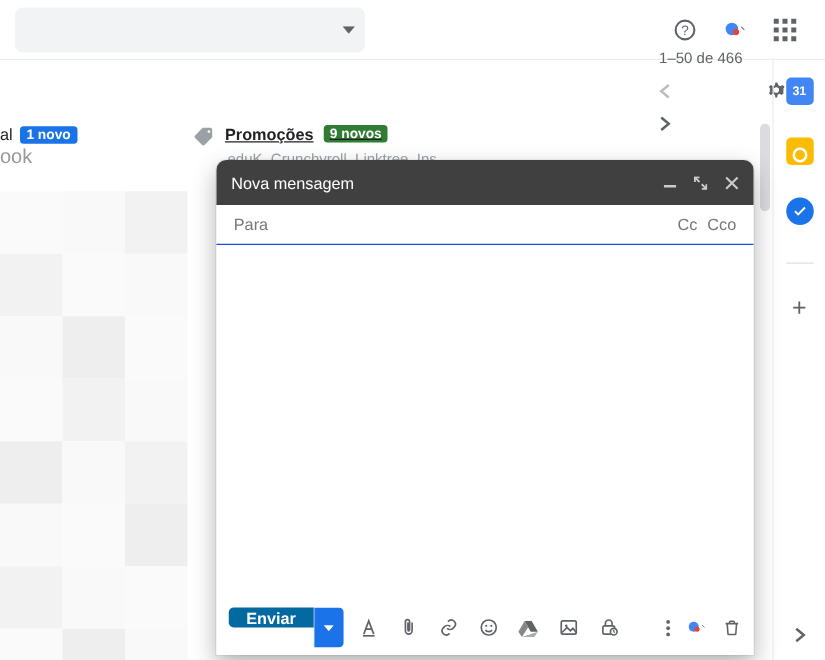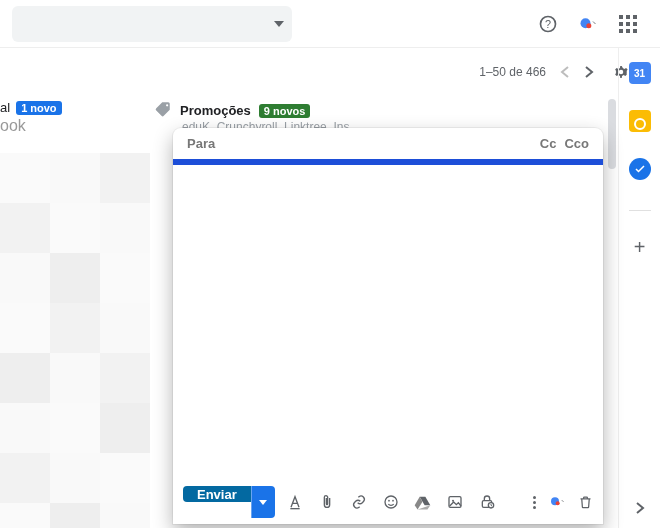--- a/index.html
+++ b/index.html
@@ -9,50 +9,50 @@
   .header { height: 48px; display: flex; align-items: center; padding: 0 8px; border-bottom: 1px solid #eee; }
   .search-box { width: 280px; height: 36px; background: #f1f3f4; border-radius: 6px; margin-left: 4px; display: flex; align-items: center; padding: 0 8px; justify-content: flex-end; }
   .search-caret { color: #5f6368; }
   .header-icons { margin-left: auto; display: flex; align-items: center; gap: 16px; padding-right: 12px; }
   .header-icons .icon { color: #5f6368; display:flex; align-items:center; justify-content:center; width:24px; height:24px;}
   .apps-grid { display:grid; grid-template-columns:repeat(3,4px); grid-template-rows:repeat(3,4px); gap:3px;}
   .apps-grid span{background:#5f6368;width:4px;height:4px;}
 
   
   .toolbar { height: 48px; display:flex; align-items:center; justify-content:flex-end; padding: 0 30px 0 8px; color:#5f6368; font-size:12px; gap:18px;}
-  .toolbar .pager { display:flex; align-items:center; gap: 14px;}
+  .toolbar .pager { display:flex; align-items:flex-start; gap: 14px; flex-direction: column;}
   .toolbar .chev { color:#bdbdbd; }
   .toolbar .chev.dark{color:#5f6368;}
   .gear{color:#5f6368;}
 
   
   .main { position:relative; display:flex; height:432px; }
   .left-col { width:150px; flex:none; }
   .tab-left { display:flex; align-items:center; gap:6px; padding:4px 0 0 0;}
   .tab-left-text{font-size:13px;color:#202124;}
   .badge-blue{background:#1a73e8;color:#fff;font-size:11px;font-weight:bold;border-radius:3px;padding:1px 5px;}
   .tab-sub{font-size:16px;color:#999;margin-top:2px;}
   .mosaic{margin-top:18px;}
   .mosaic-row{display:flex;}
   .mosaic-cell{width:50px;height:50px;}
   .g1{background:#f9f9f9;} .g2{background:#f2f2f2;} .g3{background:#eeeeee;} .g0{background:#fafafa;}
 
   .list-area{flex:1; padding-top:4px;}
-  .promos-row{display:flex;align-items:flex-end;gap:8px;padding-left:4px;}
+  .promos-row{display:flex;align-items:flex-start;gap:8px;padding-left:4px;text-decoration:underline;}
   .tag-icon{color:#9aa0a6;transform:rotate(90deg);}
   .promos-label{font-weight:600;color:#202124;}
   .badge-green{background:#2e7d32;color:#fff;font-size:11px;font-weight:bold;border-radius:3px;padding:1px 5px;}
   .promos-sub{color:#9aa0a6;font-size:12px;padding-left:32px;margin-top:2px;}
 
   
   .compose{position:absolute;left:173px;top:128px;width:430px;height:396px;background:#fff;border-radius:8px 8px 0 0;box-shadow:0 8px 20px rgba(0,0,0,0.3),0 0 0 1px rgba(0,0,0,0.05);display:flex;flex-direction:column;overflow:hidden;}
   .compose-header{background:#404040;color:#fff;height:36px;display:flex;align-items:center;padding:0 12px;font-size:13px;}
   .compose-header .title{flex:1;}
   .compose-header .winbtn{color:#ccc;margin-left:14px;display:flex;align-items:center;}
-  .compose-field{display:flex;align-items:center;padding:8px 14px;border-bottom:6px solid #1d4ed8;color:#777;font-size:13px;font-weight:bold;}
+  .compose-field{display:flex;align-items:center;padding:8px 14px;border-bottom:1px solid #1d4ed8;color:#777;font-size:13px;}
   .compose-field .fld-label{flex:none;}
   .compose-field .fld-fill{flex:1;}
   .compose-field .cc{color:#777;margin-left:8px;}
   .compose-body{flex:1;}
   .compose-footer{height:44px;display:flex;align-items:center;padding:0 10px;gap:10px;}
   .send-wrap{display:flex;}
   .send-btn{background:#0369a1;color:#fff;font-weight:bold;font-size:13px;border:none;height:16px;padding:0 14px;border-radius:4px 0 0 4px;cursor:pointer;}
   .send-more{background:#1a73e8;border:none;border-left:1px solid rgba(255,255,255,0.35);color:#fff;height:32px;width:24px;border-radius:0 4px 4px 0;cursor:pointer;display:flex;align-items:center;justify-content:center;}
   .fmt-icons{display:flex;align-items:center;gap:12px;color:#5f6368;}
   .fmt-icons .icon{display:flex;align-items:center;justify-content:center;width:20px;height:20px;}
@@ -217,20 +217,39 @@
   <div class="side-divider"></div>
   <div class="plus">+</div>
   <div class="side-chev">
     <svg width="10" height="12" viewBox="0 0 8 12">
         <path d="M1 1 L7 6 L1 11" fill="none" stroke="currentColor" stroke-width="2"></path>
       </svg>
   </div>
 </div>
 
 <div class="compose">
+  <div class="compose-header">
+    <span class="title">Nova mensagem</span>
+    <span class="winbtn">
+        <svg width="10" height="10">
+          <rect y="7" width="10" height="2" fill="currentColor"></rect>
+        </svg>
+      </span>
+    <span class="winbtn">
+        <svg width="11" height="11" viewBox="0 0 12 12">
+          <path d="M1 5 L1 1 L5 1 M7 11 L11 11 L11 7" fill="none" stroke="currentColor" stroke-width="1.6"></path>
+          <path d="M1 1 L5 5 M11 11 L7 7" stroke="currentColor" stroke-width="1.6"></path>
+        </svg>
+      </span>
+    <span class="winbtn">
+        <svg width="11" height="11" viewBox="0 0 12 12">
+          <path d="M1 1 L11 11 M11 1 L1 11" stroke="currentColor" stroke-width="1.8"></path>
+        </svg>
+      </span>
+  </div>
   <div class="compose-field">
     <span class="fld-label">Para</span>
     <span class="fld-fill"></span>
     <span class="cc">Cc</span>
     <span class="cc">Cco</span>
   </div>
   <div class="compose-body"></div>
   <div class="compose-footer">
     <div class="send-wrap">
       <button class="send-btn">Enviar</button>

